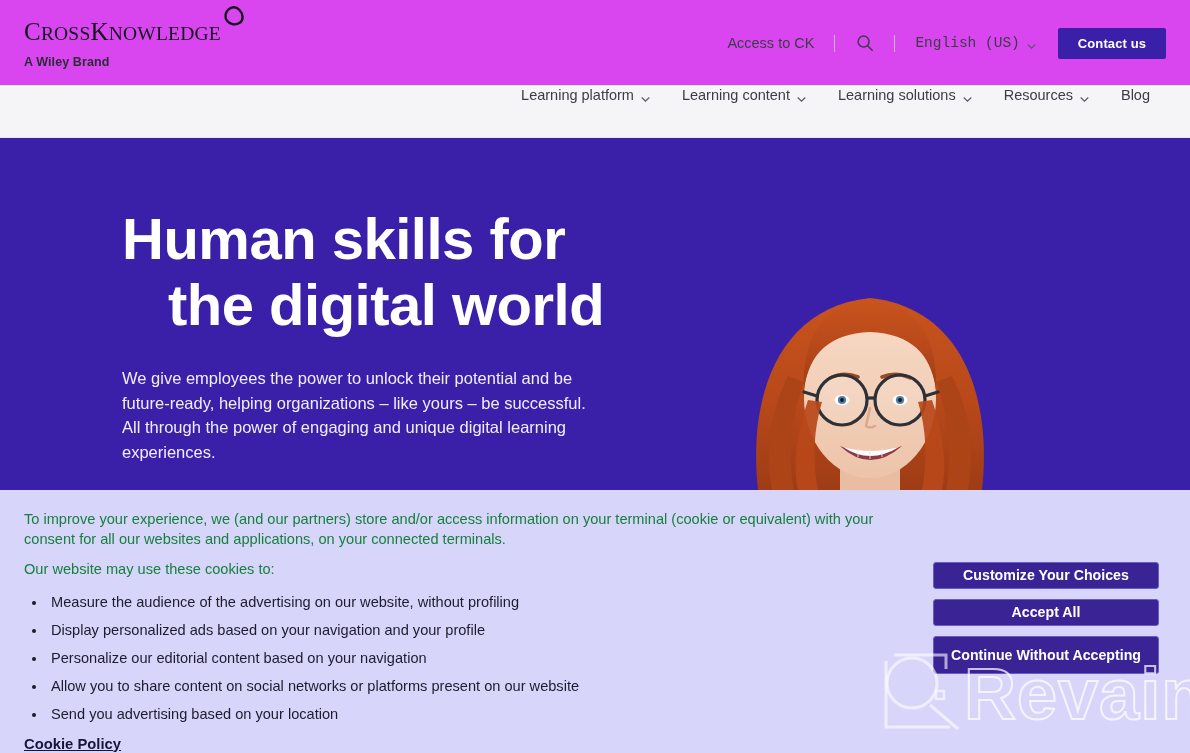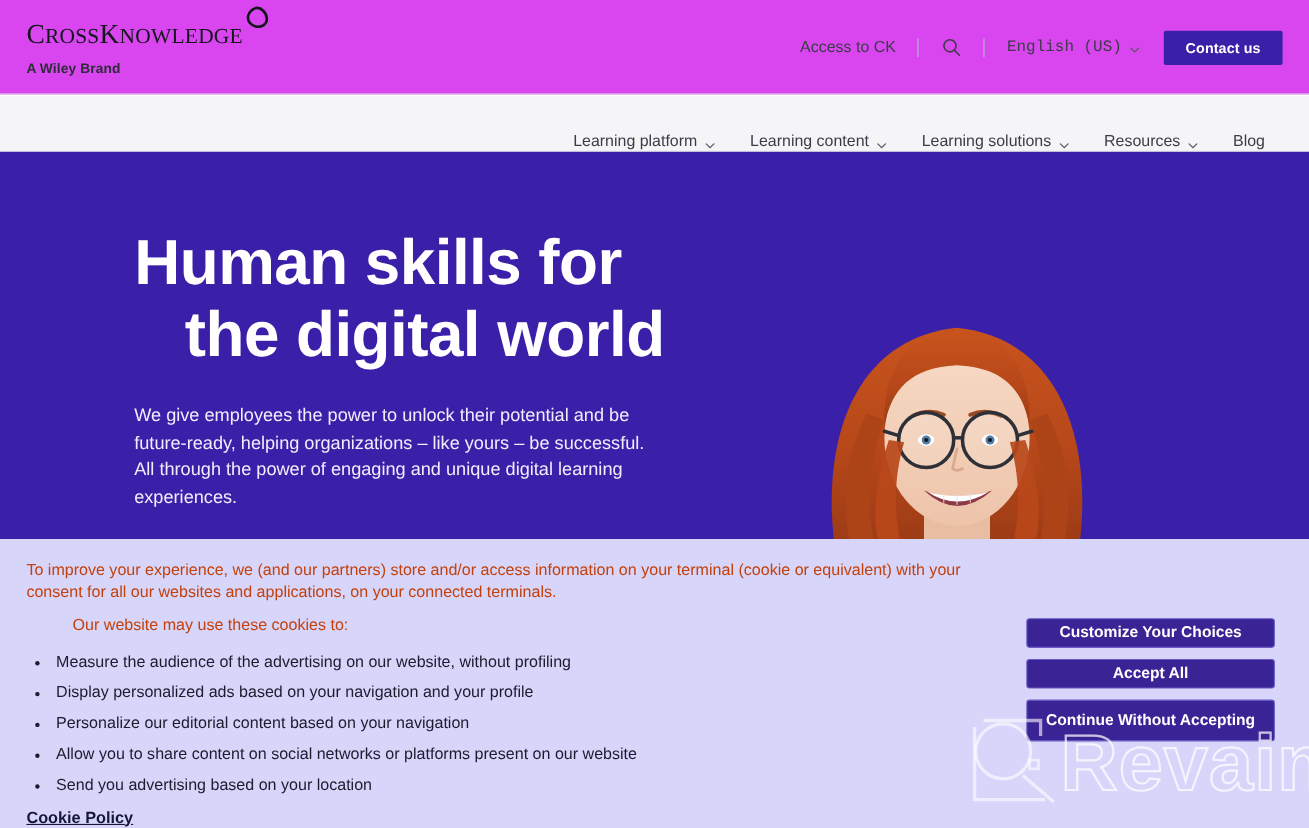--- a/index.html
+++ b/index.html
@@ -123,21 +123,21 @@
 
   
   .main-nav {
     position: absolute;
     top: 87px; left: 0;
     width: 1190px;
     height: 51px;
     background: #f5f5f7;
     border-bottom: 1px solid #e4e4ea;
     display: flex;
-    align-items: flex-end;
+    align-items: flex-start;
     justify-content: flex-end;
     padding-right: 40px;
   }
   .nav-item {
     display: flex;
     align-items: center;
     gap: 7px;
     font-size: 14.5px;
     color: #3c3c48;
     margin-left: 32px;
@@ -193,25 +193,25 @@
     width: 1190px;
     height: 263px;
     background: #d8d5fb;
     padding: 20px 24px 0 24px;
   }
 
   .cookie-text {
     font-family: "Liberation Sans", sans-serif;
     font-size: 14.6px;
     line-height: 19.5px;
-    color: #c2410c;
+    color: #15803d;
     max-width: 890px;
   }
   .cookie-text p { margin-bottom: 0; }
-  .cookie-text p.second { margin-top: 11px; margin-left: 42px; }
+  .cookie-text p.second { margin-top: 11px; }
 
   .cookie-list {
     margin-top: 13px;
     list-style: none;
     padding: 0;
   }
   .cookie-list li {
     position: relative;
     padding-left: 27px;
     font-size: 14.6px;

